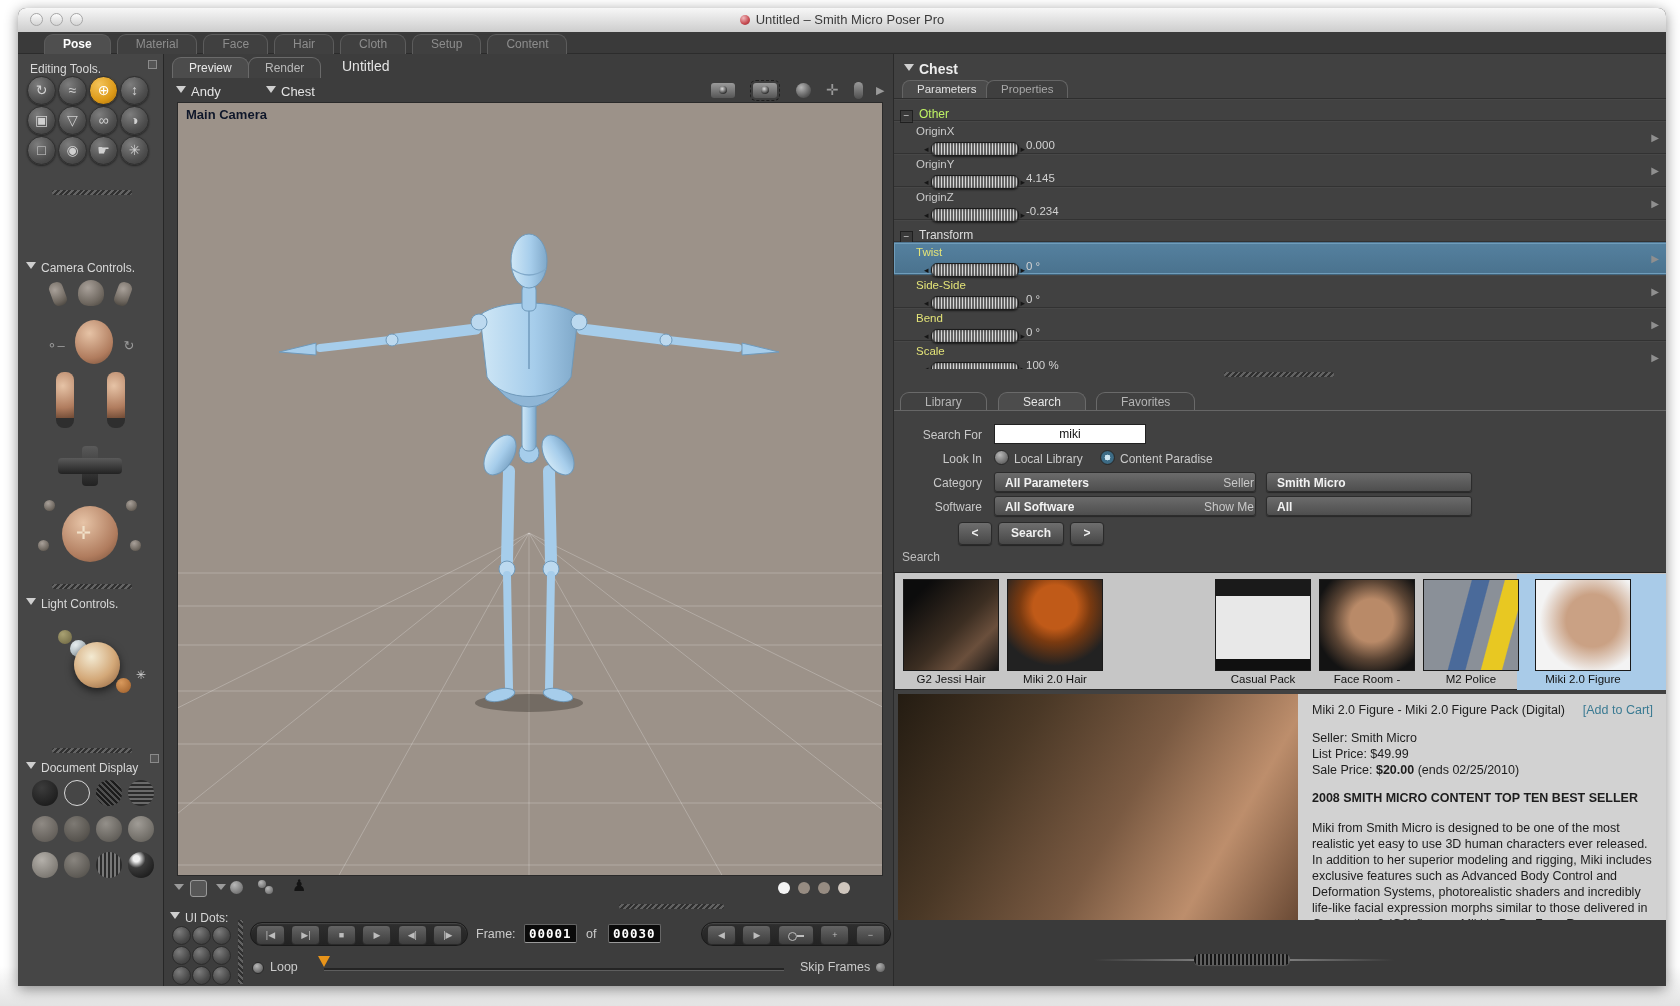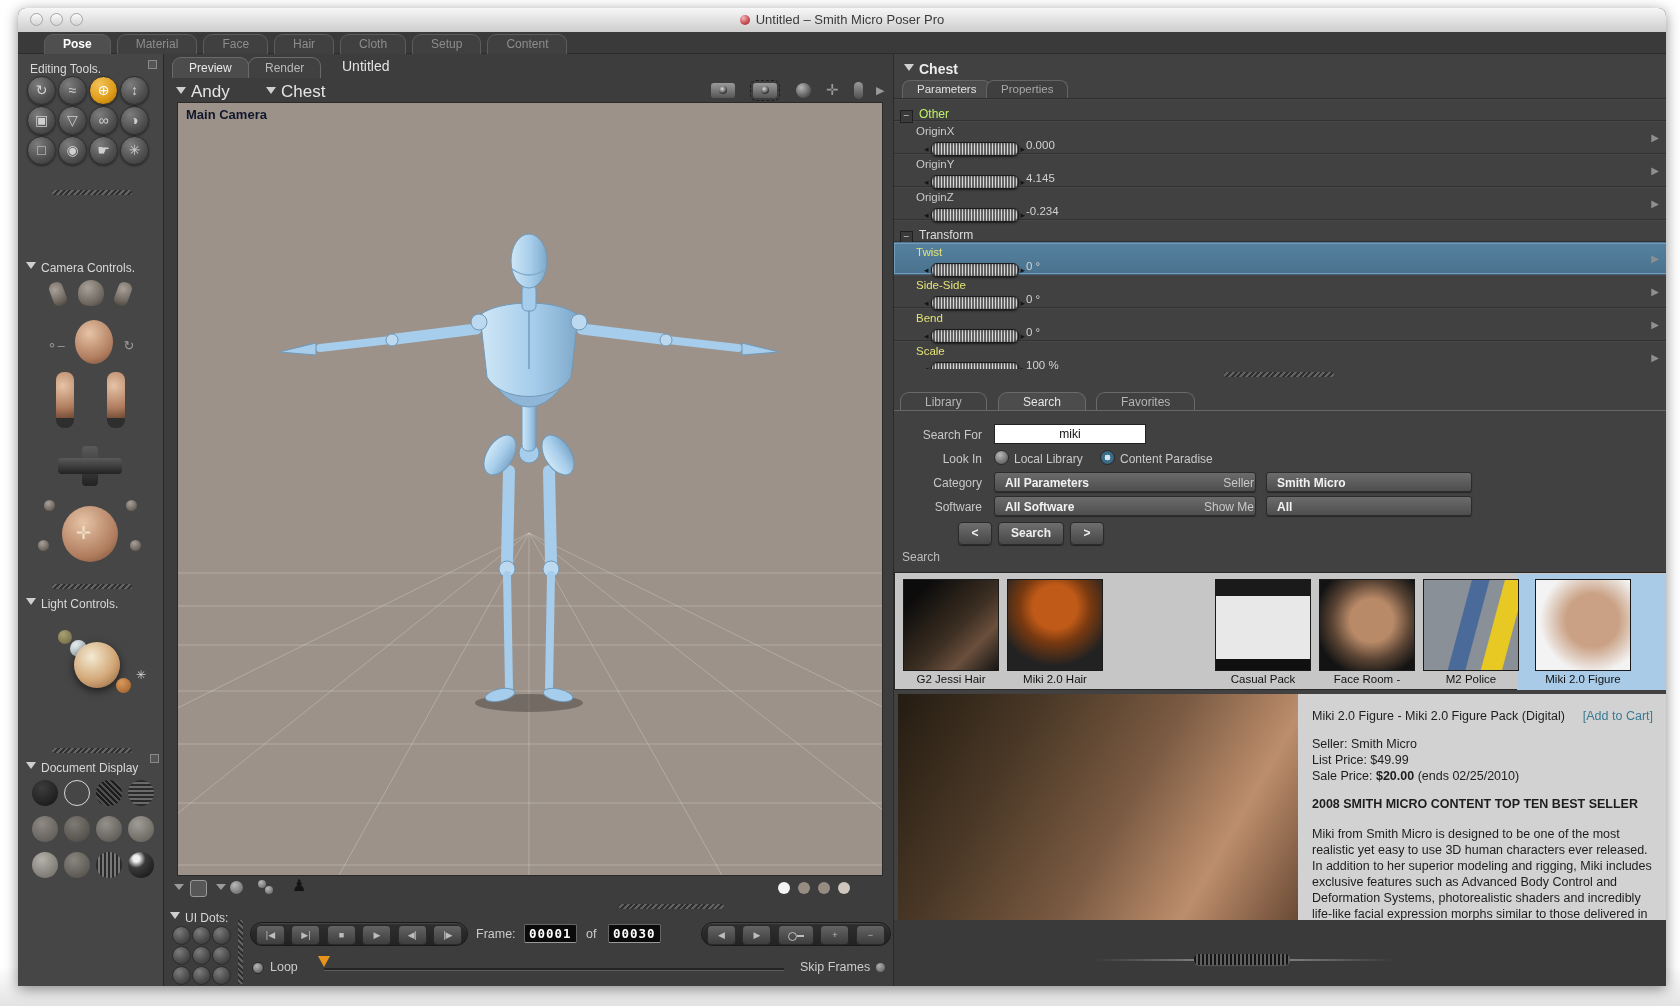--- a/index.html
+++ b/index.html
@@ -40,21 +40,21 @@
   .gray3d{background:radial-gradient(circle at 38% 30%,#a8a099,#6e675f 65%,#44403a);}
   
   .dball{position:absolute;width:26px;height:26px;border-radius:50%;}
   
   .vp{position:absolute;left:13px;top:48px;width:706px;height:774px;background:#9c9289;border:1px solid #2a2a2a;box-sizing:border-box;overflow:hidden;}
   .vplabel{position:absolute;left:8px;top:4px;font-size:13px;font-weight:bold;color:#0f172a;}
   
   .dtab{position:absolute;height:20px;line-height:20px;padding:0 16px;font-size:12px;color:#b9b9b9;
         border:1px solid #6a6a6a;border-bottom:none;border-radius:9px 9px 0 0;background:#414141;}
   .dtab.on{background:#4c4c4c;color:#e8e8e8;}
-  .ddl{font-size:17px;color:#e4e4e4;}
+  .ddl{font-size:13px;color:#e4e4e4;}
   .cami{position:absolute;width:24px;height:15px;border-radius:3px;background:linear-gradient(#9a9a9a,#565656);}
   .cami:after{content:"";position:absolute;left:8px;top:3px;width:8px;height:8px;border-radius:50%;background:radial-gradient(circle at 40% 35%,#ddd,#333 70%);}
   .dash{outline:1px dashed #1e1e1e;outline-offset:2px;}
   .sball{position:absolute;width:15px;height:15px;border-radius:50%;background:radial-gradient(circle at 35% 30%,#b5b5b5,#5c5c5c 65%,#3a3a3a);}
   .pill{position:absolute;width:9px;height:17px;border-radius:5px;background:linear-gradient(#9a9a9a,#4f4f4f);}
   .arr{color:#9a9a9a;font-size:11px;}
   
   .ptab{position:absolute;height:17px;line-height:17px;padding:0 14px;font-size:11.5px;color:#a8a8a8;border:1px solid #646464;border-bottom:none;border-radius:8px 8px 0 0;background:#3f3f3f;}
   .ptab.on{background:#4b4b4b;color:#e2e2e2;}
   .grpbox{display:inline-block;width:11px;height:11px;border:1px solid #1f1f1f;background:#3a3a3a;color:#cfcfcf;
@@ -480,21 +480,21 @@
         <div class="timg" style="background:linear-gradient(105deg,#8a9098 40%,#4a6a9a 41% 55%,#8a9098 56% 68%,#e8c822 69% 86%,#8a9098 87%)"></div>
         <div class="tcap">M2 Police</div>
       </div>
       <div class="thumb" style="left:640px;top:6px">
         <div class="timg" style="background:radial-gradient(circle at 60% 45%,#caa184 0 35%,#f3f3f3 70%)"></div>
         <div class="tcap">Miki 2.0 Figure</div>
       </div>
     </div>
 
     <div class="abs" style="left:4px;top:640px;width:400px;height:226px;background:linear-gradient(120deg,#241c12 0%,#4a3826 28%,#7a5a42 55%,#bd8e6c 78%,#6a4a35 100%)"></div>
-    <div class="prodtxt" style="left:404px;top:640px;width:369px;height:226px;padding:14px 14px;box-sizing:border-box;overflow:hidden">
+    <div class="prodtxt" style="left:404px;top:640px;width:369px;height:226px;padding:8px 14px;box-sizing:border-box;overflow:hidden">
       <div style="position:relative;">
         <span>Miki 2.0 Figure - Miki 2.0 Figure Pack (Digital)</span>
         <span style="position:absolute;right:0;top:0;color:#3b7b93">[Add to Cart]</span>
       </div>
       <div style="margin-top:12px">Seller: Smith Micro</div>
       <div>List Price: $49.99</div>
       <div>
         <span>Sale Price:</span>
         <b>$20.00</b>
         <span>(ends 02/25/2010)</span>

